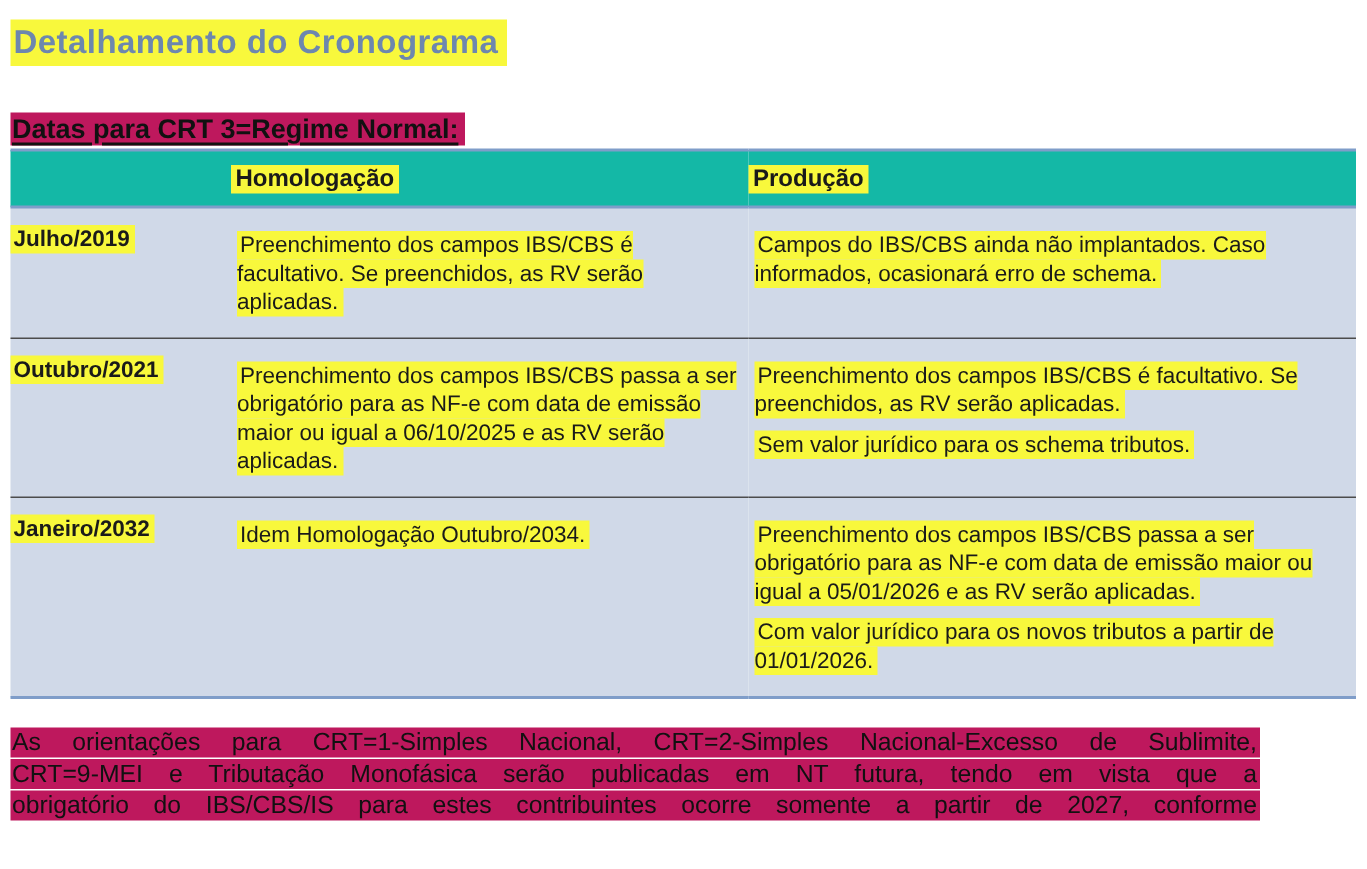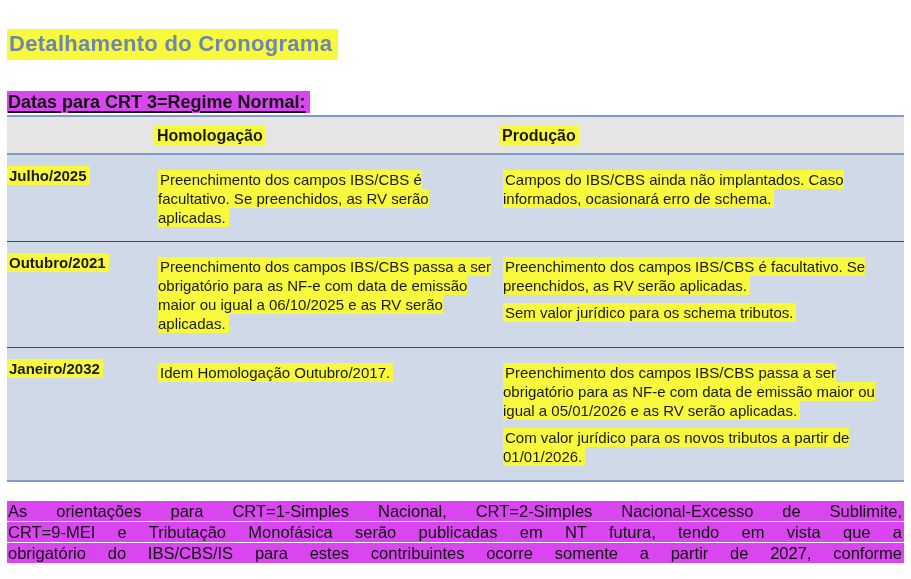--- a/index.html
+++ b/index.html
@@ -10,35 +10,34 @@
     font-family: "Liberation Sans", sans-serif;
     color: #1a1a1a;
   }
   .doc {
     box-sizing: border-box;
     width: 911px; height: 579px;
     padding: 13px 7px 0 7px;
   }
   
   .hl-y { background: #f8f83c; }
-  .hl-g { background: #d946ef; }
+  .hl-g { background: #be185d; }
 
   
   h1.title {
     margin: 0;
     font-size: 22px;
     font-weight: bold;
     letter-spacing: 0.3px;
     color: #6d87ae;
     line-height: 24px;
   }
   h1.title .hl-y {
     display: inline-block;
     padding: 3px 6px 4px 2px;
-    margin-top: 16px;
   }
 
   
   h2.sub {
     margin: 31px 0 2px 0;
     font-size: 18px;
     font-weight: bold;
     color: #111111;
     line-height: 20px;
   }
@@ -52,21 +51,21 @@
 
   
   table.sched {
     width: 897px;
     border-collapse: collapse;
     table-layout: fixed;
     border-top: 2px solid #7f9dc9;
     border-bottom: 2px solid #7f9dc9;
   }
   table.sched th {
-    background: #e5e5e5;
+    background: #14b8a6;
     border-bottom: 2px solid #7f9dc9;
     text-align: left;
     font-size: 16px;
     font-weight: bold;
     padding: 9px 0 8px 0;
     line-height: 19px;
   }
   table.sched th .hl-y { padding: 1px 3px; }
   table.sched td {
     background: #d0d9e8;
@@ -83,21 +82,21 @@
   }
   td.c-hom { padding-right: 32px; }
   td.c-prod { padding-right: 16px; }
   td p { margin: 4px; }
   td p + p { margin-top: 8px; }
   td .hl-y, td.c-date .hl-y { padding: 1px 3px 1px 2px; }
 
   
   .note {
     margin-top: 19px;
-    width: 897px;
+    width: 833px;
     font-size: 16.5px;
     line-height: 21px;
     color: #111111;
   }
   .note .fline {
     text-align: justify;
     text-align-last: justify;
   }
   .note .fline.last {
     text-align: left;
@@ -122,42 +121,42 @@
     </colgroup>
     <thead>
       <tr>
         <th></th>
         <th><span class="hl-y">Homologação</span></th>
         <th><span class="hl-y">Produção</span></th>
       </tr>
     </thead>
     <tbody>
       <tr>
-        <td class="c-date"><span class="hl-y">Julho/2025</span></td>
+        <td class="c-date"><span class="hl-y">Julho/2019</span></td>
         <td class="c-hom">
           <p><span class="hl-y">Preenchimento dos campos IBS/CBS é facultativo. Se preenchidos, as RV serão aplicadas.</span></p>
         </td>
         <td class="c-prod">
           <p><span class="hl-y">Campos do IBS/CBS ainda não implantados. Caso informados, ocasionará erro de schema.</span></p>
         </td>
       </tr>
       <tr>
         <td class="c-date"><span class="hl-y">Outubro/2021</span></td>
         <td class="c-hom">
           <p><span class="hl-y">Preenchimento dos campos IBS/CBS passa a ser obrigatório para as NF-e com data de emissão maior ou igual a 06/10/2025 e as RV serão aplicadas.</span></p>
         </td>
         <td class="c-prod">
           <p><span class="hl-y">Preenchimento dos campos IBS/CBS é facultativo. Se preenchidos, as RV serão aplicadas.</span></p>
           <p><span class="hl-y">Sem valor jurídico para os schema tributos.</span></p>
         </td>
       </tr>
       <tr>
         <td class="c-date"><span class="hl-y">Janeiro/2032</span></td>
         <td class="c-hom">
-          <p><span class="hl-y">Idem Homologação Outubro/2017.</span></p>
+          <p><span class="hl-y">Idem Homologação Outubro/2034.</span></p>
         </td>
         <td class="c-prod">
           <p><span class="hl-y">Preenchimento dos campos IBS/CBS passa a ser obrigatório para as NF-e com data de emissão maior ou igual a 05/01/2026 e as RV serão aplicadas.</span></p>
           <p><span class="hl-y">Com valor jurídico para os novos tributos a partir de 01/01/2026.</span></p>
         </td>
       </tr>
     </tbody>
   </table>
 
   <div class="note">

